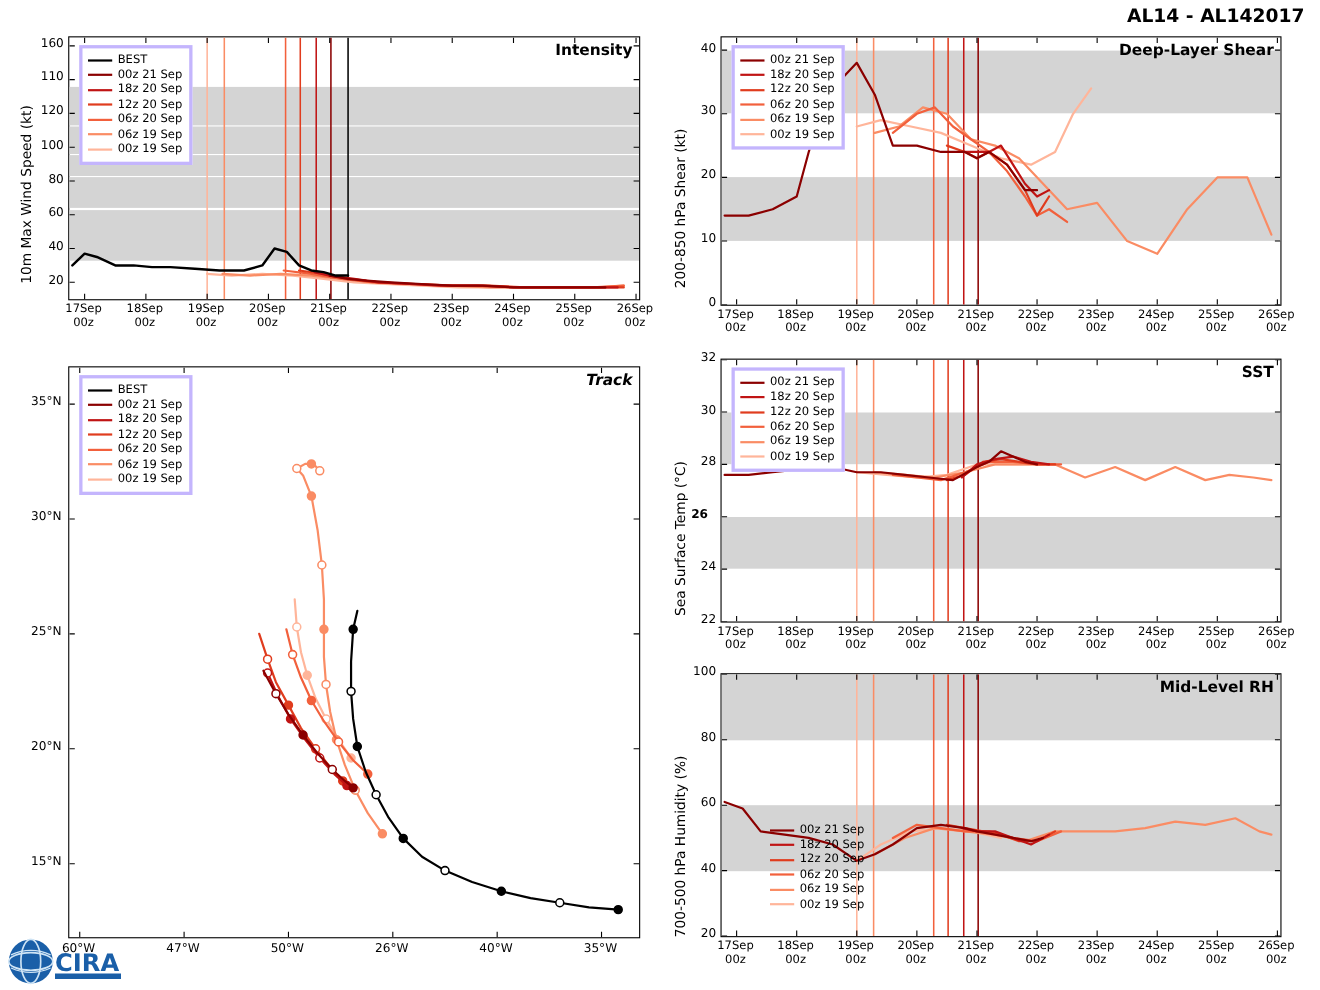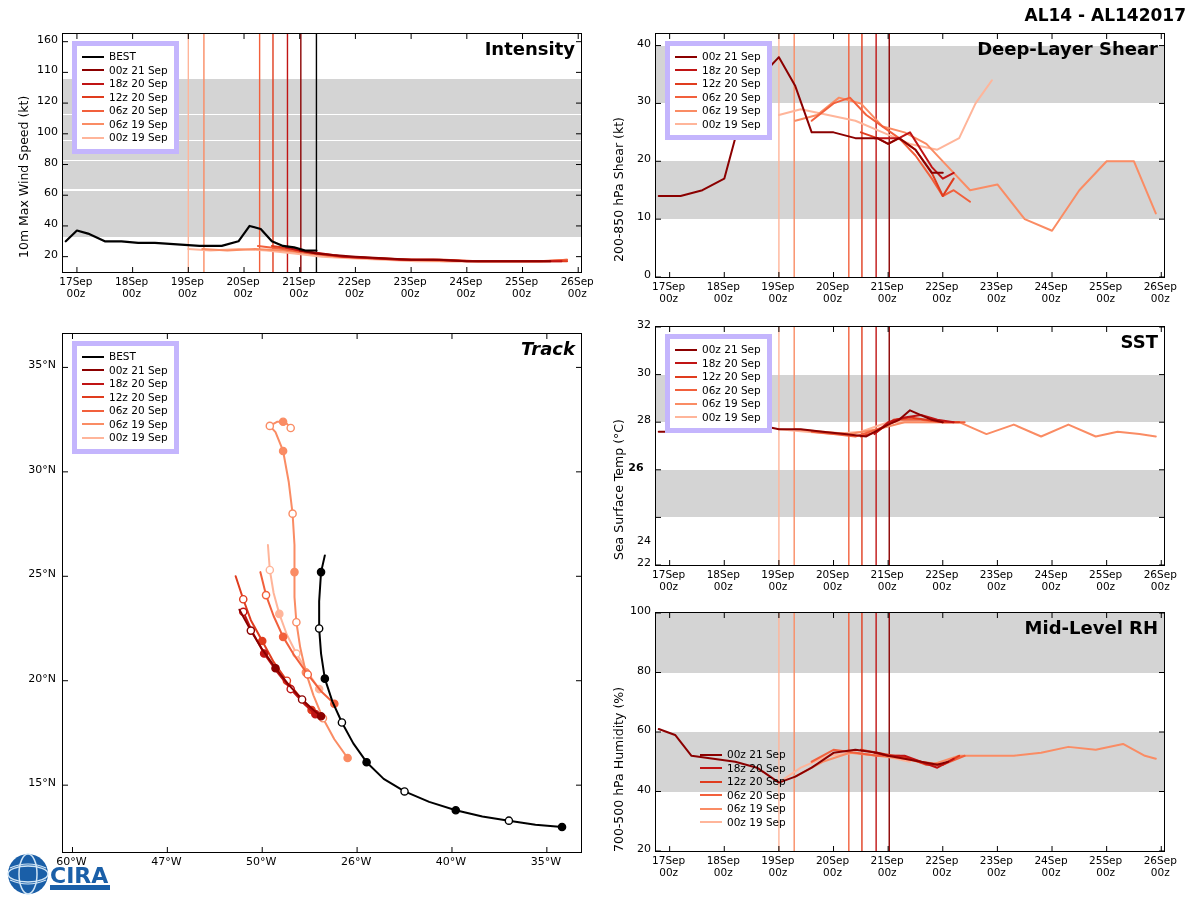--- a/index.html
+++ b/index.html
@@ -3,25 +3,25 @@
 <meta charset="utf-8">
 <style>
   html,body{margin:0;padding:0;background:#ffffff;}
   body{width:1200px;height:900px;position:relative;font-family:"DejaVu Sans",sans-serif;color:#000;overflow:hidden;}
   .hdr{position:absolute;top:2px;left:0;width:1200px;height:26px;}
   .hdr .left{position:absolute;left:14px;top:2px;font-size:19px;font-weight:bold;letter-spacing:.2px;}
   .hdr .right{position:absolute;right:14px;top:3px;font-size:17px;font-weight:bold;}
   .panel{position:absolute;box-sizing:border-box;border:1px solid #000;background:#fff;}
   .plotarea{position:absolute;inset:0;overflow:hidden;}
   .band{position:absolute;left:0;right:0;background:#d4d4d4;}
-  .corner{position:absolute;font-size:18px;font-weight:bold;right:6px;top:4px;}
+  .corner{position:absolute;font-size:14px;font-weight:bold;right:6px;top:4px;}
   .ylab{position:absolute;font-size:12.5px;transform-origin:0 0;transform:rotate(-90deg);white-space:nowrap;}
   .tick{position:absolute;font-size:11px;white-space:nowrap;}
   .tickx{position:absolute;font-size:10.5px;text-align:center;white-space:nowrap;line-height:12px;}
-  .legend{position:absolute;border:5px solid #c4b5fd;background:#fff;padding:4px 6px 4px 5px;font-size:10.5px;line-height:13.5px;}
+  .legend{position:absolute;border:3px solid #c4b5fd;background:#fff;padding:4px 6px 4px 5px;font-size:10.5px;line-height:13.5px;}
   .legend .row{display:flex;align-items:center;height:13.5px;}
   .legend .swatch{width:22px;height:0;border-top-width:2.2px;border-top-style:solid;margin-right:5px;display:inline-block;}
   svg{position:absolute;left:0;top:0;overflow:visible;}
   .logo{position:absolute;left:6px;bottom:4px;width:108px;height:44px;}
 </style>
 </head>
 <body>
 
 <div class="hdr">
   <div class="right">AL14 - AL142017</div>
@@ -437,21 +437,21 @@
       <span class="swatch" style="border-top-color: rgb(250, 140, 100);"></span>
       <span>06z 19 Sep</span>
     </div>
     <div class="row">
       <span class="swatch" style="border-top-color: rgb(255, 181, 154);"></span>
       <span>00z 19 Sep</span>
     </div>
   </div>
 <div id="yt-sst">
     <div class="tick" style="left: 621px; top: 556px; width: 30px; text-align: right;">22</div>
-    <div class="tick" style="left: 621px; top: 508.4px; width: 30px; text-align: right; margin-top: 26px;">24</div>
+    <div class="tick" style="left: 621px; top: 508.4px; width: 30px; text-align: right;">24</div>
     <div class="tick" style="left: 621px; top: 460.8px; width: 30px; text-align: center; font-weight: bold;">26</div>
     <div class="tick" style="left: 621px; top: 413.2px; width: 30px; text-align: right;">28</div>
     <div class="tick" style="left: 621px; top: 365.6px; width: 30px; text-align: right;">30</div>
     <div class="tick" style="left: 621px; top: 318px; width: 30px; text-align: right;">32</div>
   </div>
 <div id="xt-sst">
     <div class="tickx" style="left: 640.656px; top: 568px; width: 56px;">17Sep<br>00z</div>
     <div class="tickx" style="left: 695.28px; top: 568px; width: 56px;">18Sep<br>00z</div>
     <div class="tickx" style="left: 749.903px; top: 568px; width: 56px;">19Sep<br>00z</div>
     <div class="tickx" style="left: 804.527px; top: 568px; width: 56px;">20Sep<br>00z</div>

